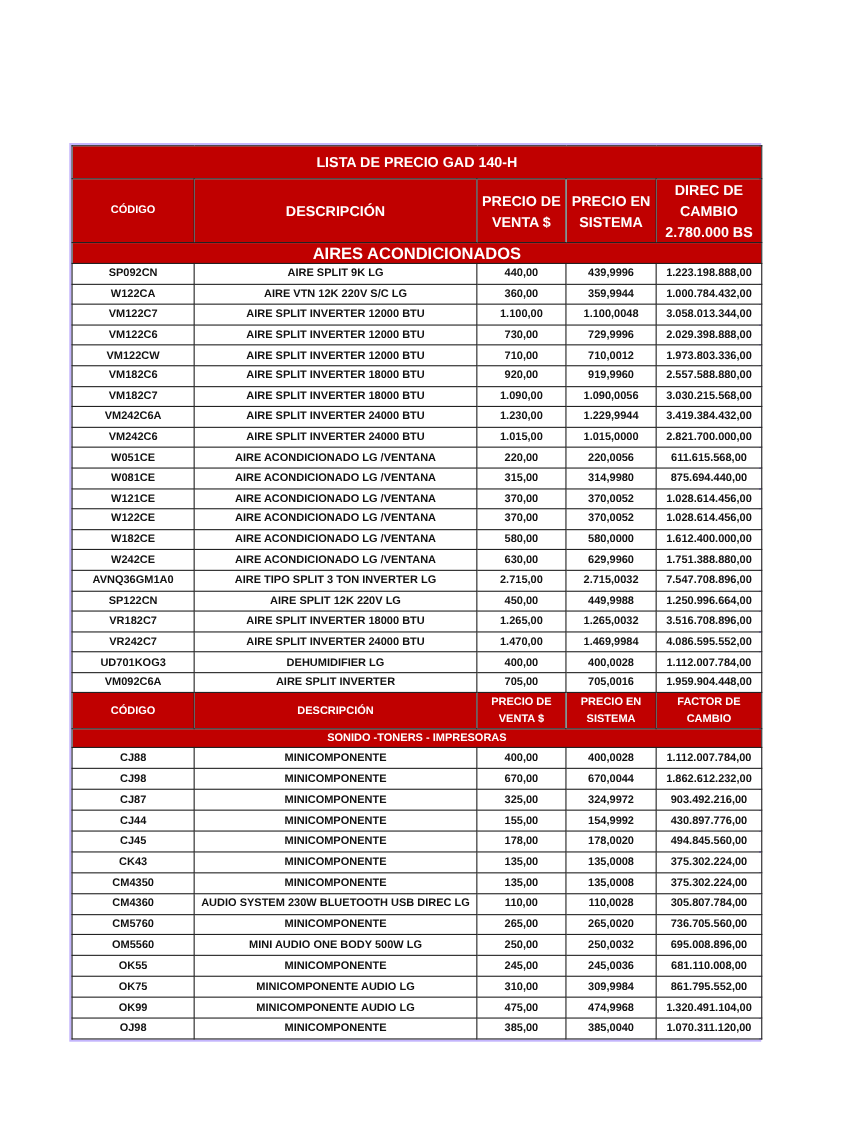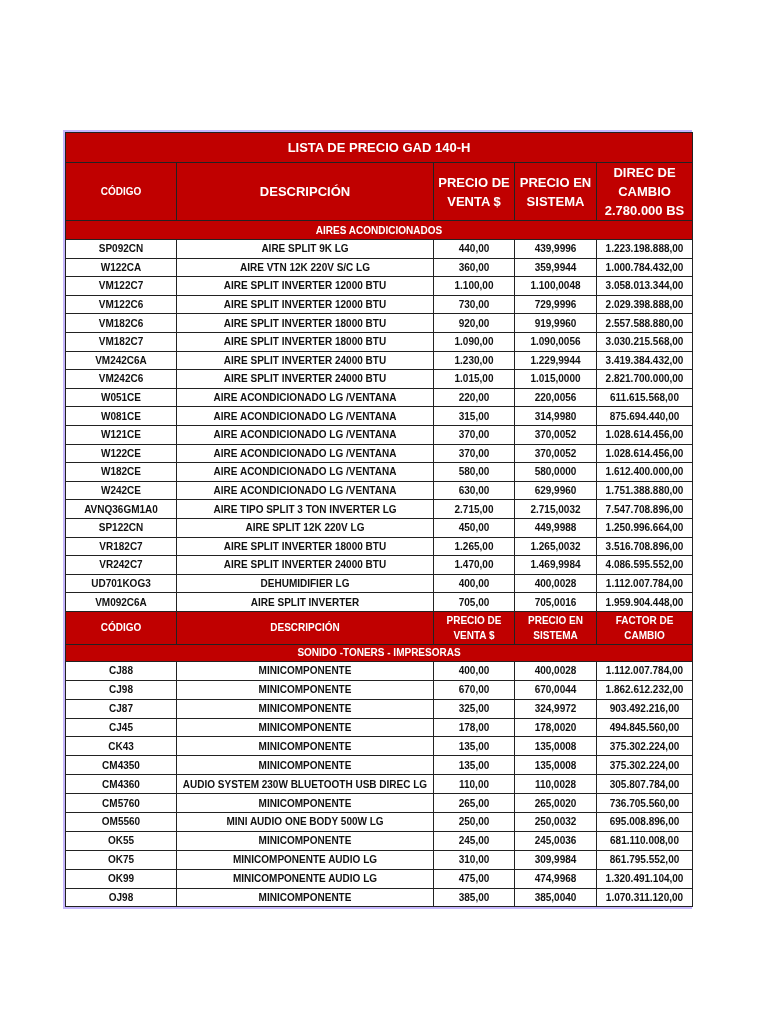--- a/index.html
+++ b/index.html
@@ -4,21 +4,21 @@
 <style>
   html, body { margin: 0; padding: 0; background: #ffffff; }
   body { width: 768px; height: 1024px; position: relative; overflow: hidden; font-family: "Liberation Sans", sans-serif; }
   .sheet { position: absolute; left: 63px; top: 82px; width: 629px; border: 2px solid #c4b5fd; box-sizing: border-box; margin-top: 48px; }
   table { border-collapse: collapse; width: 100%; table-layout: fixed; }
   td { border: 1px solid #222; text-align: center; vertical-align: middle; padding: 0 2px; white-space: nowrap; overflow: hidden; }
   .red { background: #c00000; color: #ffffff; font-weight: bold; }
   .title td { height: 29px; font-size: 13px; }
   .hdr1 td { height: 56px; font-size: 13px; line-height: 19px; white-space: normal; }
   .hdr1 td.small { font-size: 10px; }
-  .sec1 td { height: 18px; font-size: 10px; }
+  .sec1 td { height: 18px; font-size: 15px; }
   .hdr2 td { height: 32px; font-size: 10px; line-height: 15px; white-space: normal; }
   .sec2 td { height: 16px; font-size: 10px; }
   .row td { height: 17.6px; font-size: 10px; font-weight: bold; color: #111; background: #fff; }
   .row2 td { height: 17.9px; font-size: 10px; font-weight: bold; color: #111; background: #fff; }
 </style>
 </head>
 <body>
 
 <div class="sheet">
   <table>
@@ -65,20 +65,27 @@
           <td>3.058.013.344,00</td>
         </tr>
         <tr class="row">
           <td>VM122C6</td>
           <td>AIRE SPLIT INVERTER 12000 BTU</td>
           <td>730,00</td>
           <td>729,9996</td>
           <td>2.029.398.888,00</td>
         </tr>
         <tr class="row">
+          <td>VM122CW</td>
+          <td>AIRE SPLIT INVERTER 12000 BTU</td>
+          <td>710,00</td>
+          <td>710,0012</td>
+          <td>1.973.803.336,00</td>
+        </tr>
+        <tr class="row">
           <td>VM182C6</td>
           <td>AIRE SPLIT INVERTER 18000 BTU</td>
           <td>920,00</td>
           <td>919,9960</td>
           <td>2.557.588.880,00</td>
         </tr>
         <tr class="row">
           <td>VM182C7</td>
           <td>AIRE SPLIT INVERTER 18000 BTU</td>
           <td>1.090,00</td>
@@ -208,20 +215,27 @@
           <td>1.862.612.232,00</td>
         </tr>
         <tr class="row2">
           <td>CJ87</td>
           <td>MINICOMPONENTE</td>
           <td>325,00</td>
           <td>324,9972</td>
           <td>903.492.216,00</td>
         </tr>
         <tr class="row2">
+          <td>CJ44</td>
+          <td>MINICOMPONENTE</td>
+          <td>155,00</td>
+          <td>154,9992</td>
+          <td>430.897.776,00</td>
+        </tr>
+        <tr class="row2">
           <td>CJ45</td>
           <td>MINICOMPONENTE</td>
           <td>178,00</td>
           <td>178,0020</td>
           <td>494.845.560,00</td>
         </tr>
         <tr class="row2">
           <td>CK43</td>
           <td>MINICOMPONENTE</td>
           <td>135,00</td>

